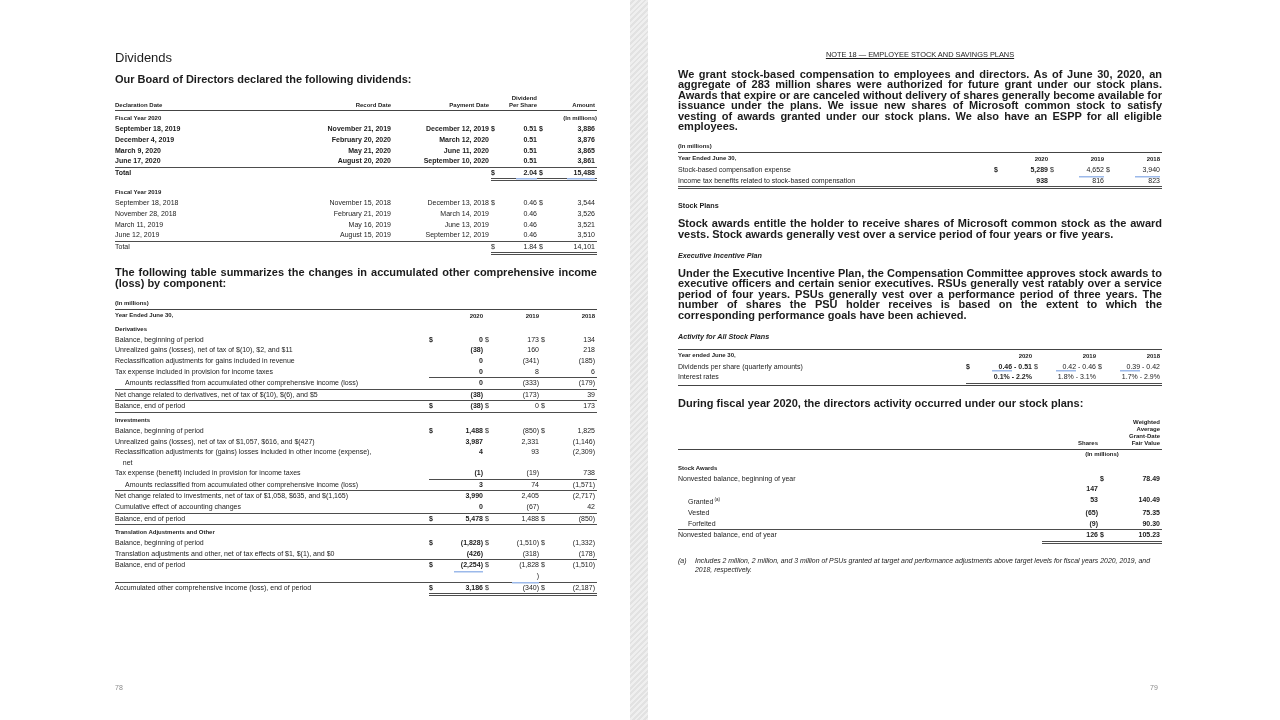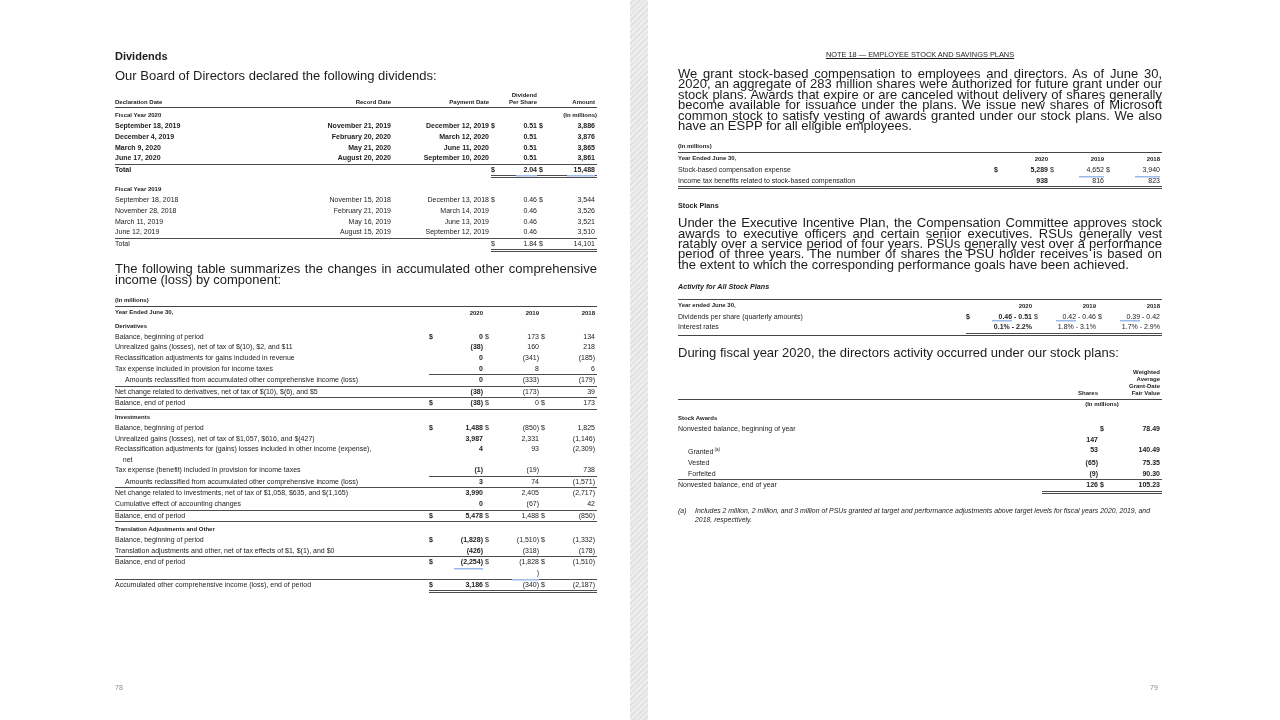--- a/index.html
+++ b/index.html
@@ -5,24 +5,24 @@
   html,body{margin:0;padding:0}
   body{width:1280px;height:720px;background:#ffffff;position:relative;overflow:hidden;
        font-family:"Liberation Sans",sans-serif;color:#1c1c1c;}
   .gutter{position:absolute;left:630px;top:0;width:18px;height:720px;
           background:repeating-linear-gradient(135deg,#efefef 0 2px,#e2e2e2 2px 4px);}
   .content{position:absolute;top:50px;}
   #left-content{left:115px;width:482px;}
   #right-content{left:678px;width:484px;}
   .content > :first-child{margin-top:0;}
 
-  .h1{font-size:11px;font-weight:bold;margin:14px 0 9px;}
+  .h1{font-size:13px;font-weight:normal;margin:14px 0 9px;}
   .h2{font-size:7.2px;font-weight:bold;margin:12px 0 8px;}
   .h2i{font-style:italic;}
-  .body{font-size:13px;line-height:10.4px;text-align:justify;margin:0 0 11px;}
+  .body{font-size:11px;line-height:10.4px;text-align:justify;margin:0 0 11px;font-weight:bold;}
   .note-title{font-size:7.4px;text-align:center;text-decoration:underline;margin:18px 0 10px;}
 
   .tbl{font-size:7px;margin:0 0 12px;}
   .frow{display:grid;align-items:start;line-height:10.6px;min-height:10.6px;}
   .lab{padding-right:6px;}
   .ind{padding-left:10px;}
   .cell{display:flex;justify-content:flex-end;align-items:flex-start;padding-right:2px;}
   .cell.hasd{justify-content:space-between;}
   .cell.tl{justify-content:flex-start;}
   .val{text-align:right;}
@@ -500,20 +500,22 @@
         </div>
         <div class="cell c1">
           <span class="val">816</span>
         </div>
         <div class="cell c2">
           <span class="val">823</span>
         </div>
       </div>
     </div>
   <div class="h2">Stock Plans</div>
+  <p class="body">Stock awards entitle the holder to receive shares of Microsoft common stock as the award vests. Stock awards generally vest over a service period of four years or five years.</p>
+  <div class="h2 h2i">Executive Incentive Plan</div>
   <p class="body">Under the Executive Incentive Plan, the Compensation Committee approves stock awards to executive officers and certain senior executives. RSUs generally vest ratably over a service period of four years. PSUs generally vest over a performance period of three years. The number of shares the PSU holder receives is based on the extent to which the corresponding performance goals have been achieved.</p>
   <div class="h2 h2i">Activity for All Stock Plans</div>
   <div id="assump-table" class="tbl">
       <div class="frow yr" style="grid-template-columns: 1fr 68px 64px 64px;">
         <div class="sm">Year ended June 30,</div>
         <div class="cell ych">2020</div>
         <div class="cell ych">2019</div>
         <div class="cell ych">2018</div>
       </div>
       <div class="frow" style="grid-template-columns: 1fr 68px 64px 64px;">

